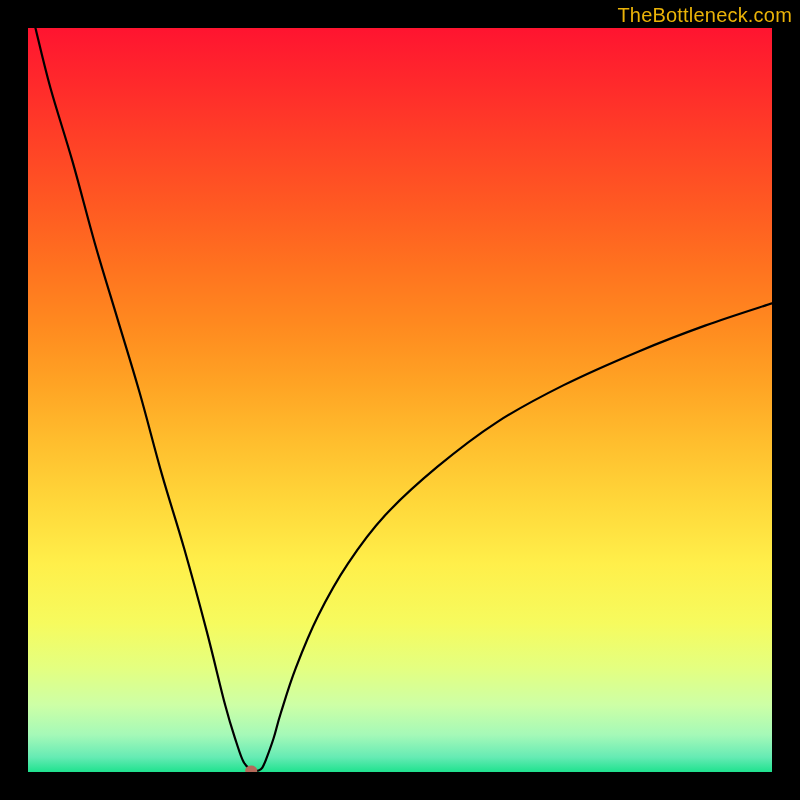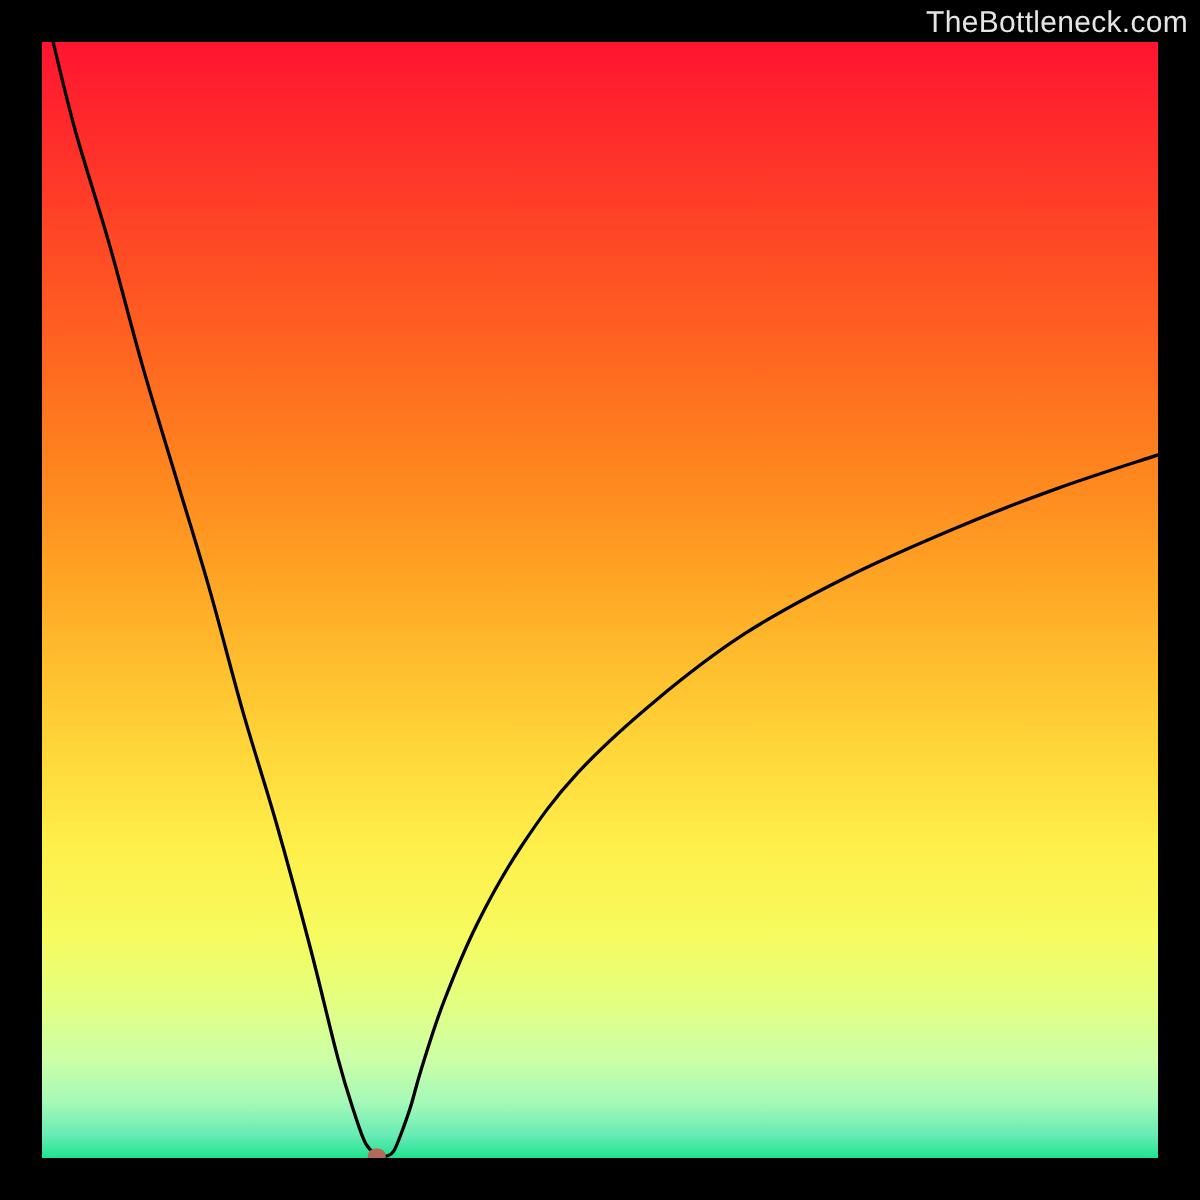--- a/index.html
+++ b/index.html
@@ -47,21 +47,21 @@
     position: absolute;
     left: 0;
     top: 0;
     width: 744px;
     height: 744px;
   }
   .watermark {
     position: absolute;
     top: 4px;
     right: 8px;
-    color: #e5e5e5;
+    color: #eab308;
     font-size: 20px;
     letter-spacing: 0.2px;
     user-select: none;
     pointer-events: none;
   }
 </style>
 </head>
 <body>
 
 <div class="stage">

